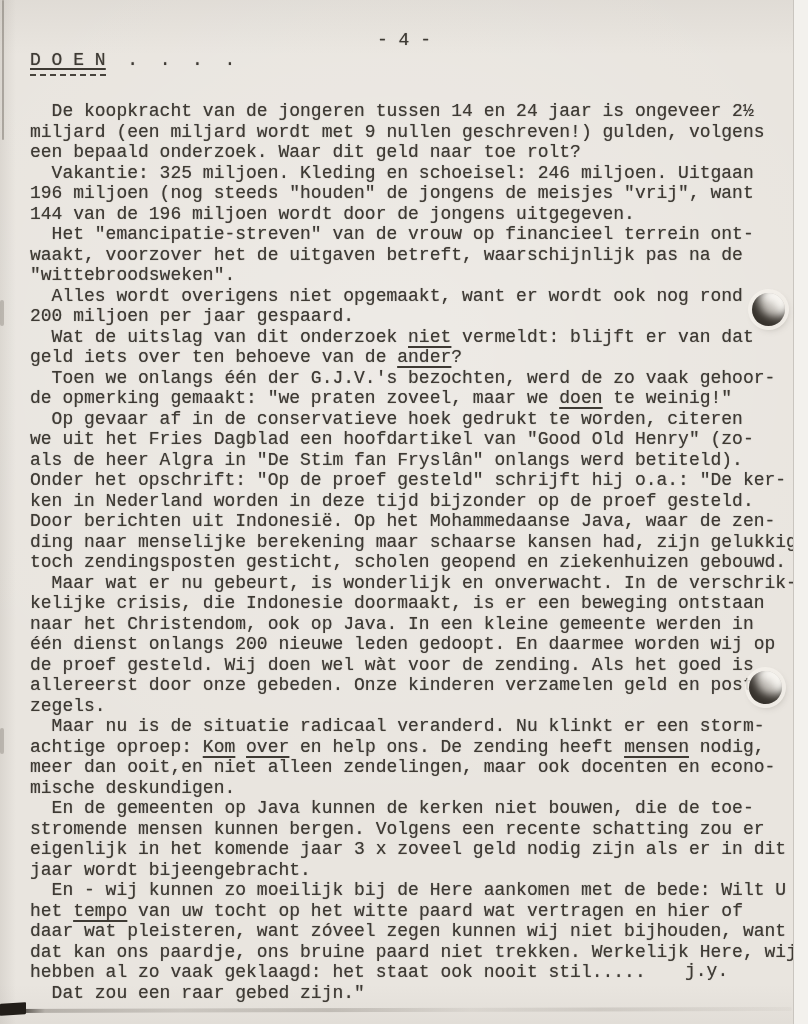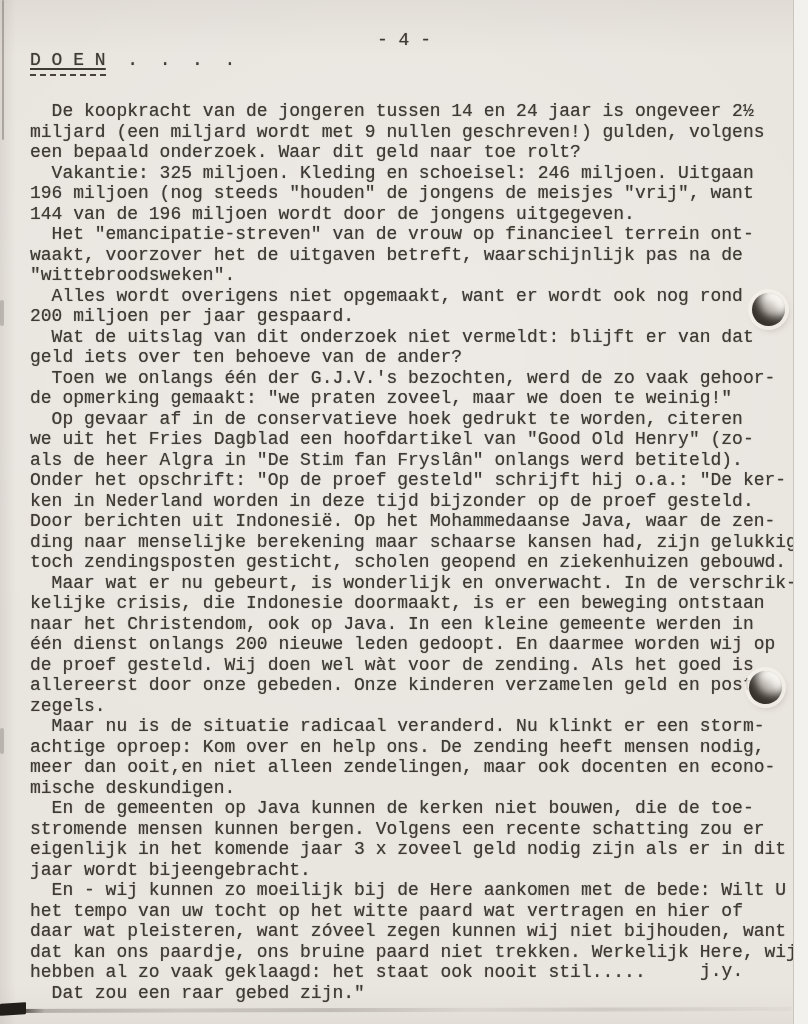--- a/index.html
+++ b/index.html
@@ -37,26 +37,27 @@
     text-underline-offset: 3px;
     border-bottom: 2px dashed #47433c;
     padding-bottom: 4px;
   }
   .docbody {
     position: absolute;
     left: 30px; top: 101px; width: 770px;
   }
   .line { height: 20.5px; line-height: 20.5px; }
   .u {
+    text-decoration: underline;
     text-decoration-thickness: 1.5px;
     text-underline-offset: 3.5px;
   }
   .signature {
     position: absolute;
-    left: 700px; top: 961px;
+    left: 685px; top: 961px;
   }
   
   .edge-right-area {
     position: absolute; top: 0; right: 0;
     width: 14px; height: 1024px;
     background: #f3f1ed;
     border-left: 1px solid #c9c5bf;
   }
   .edge-left-line {
     position: absolute; left: 2px; top: 0;

